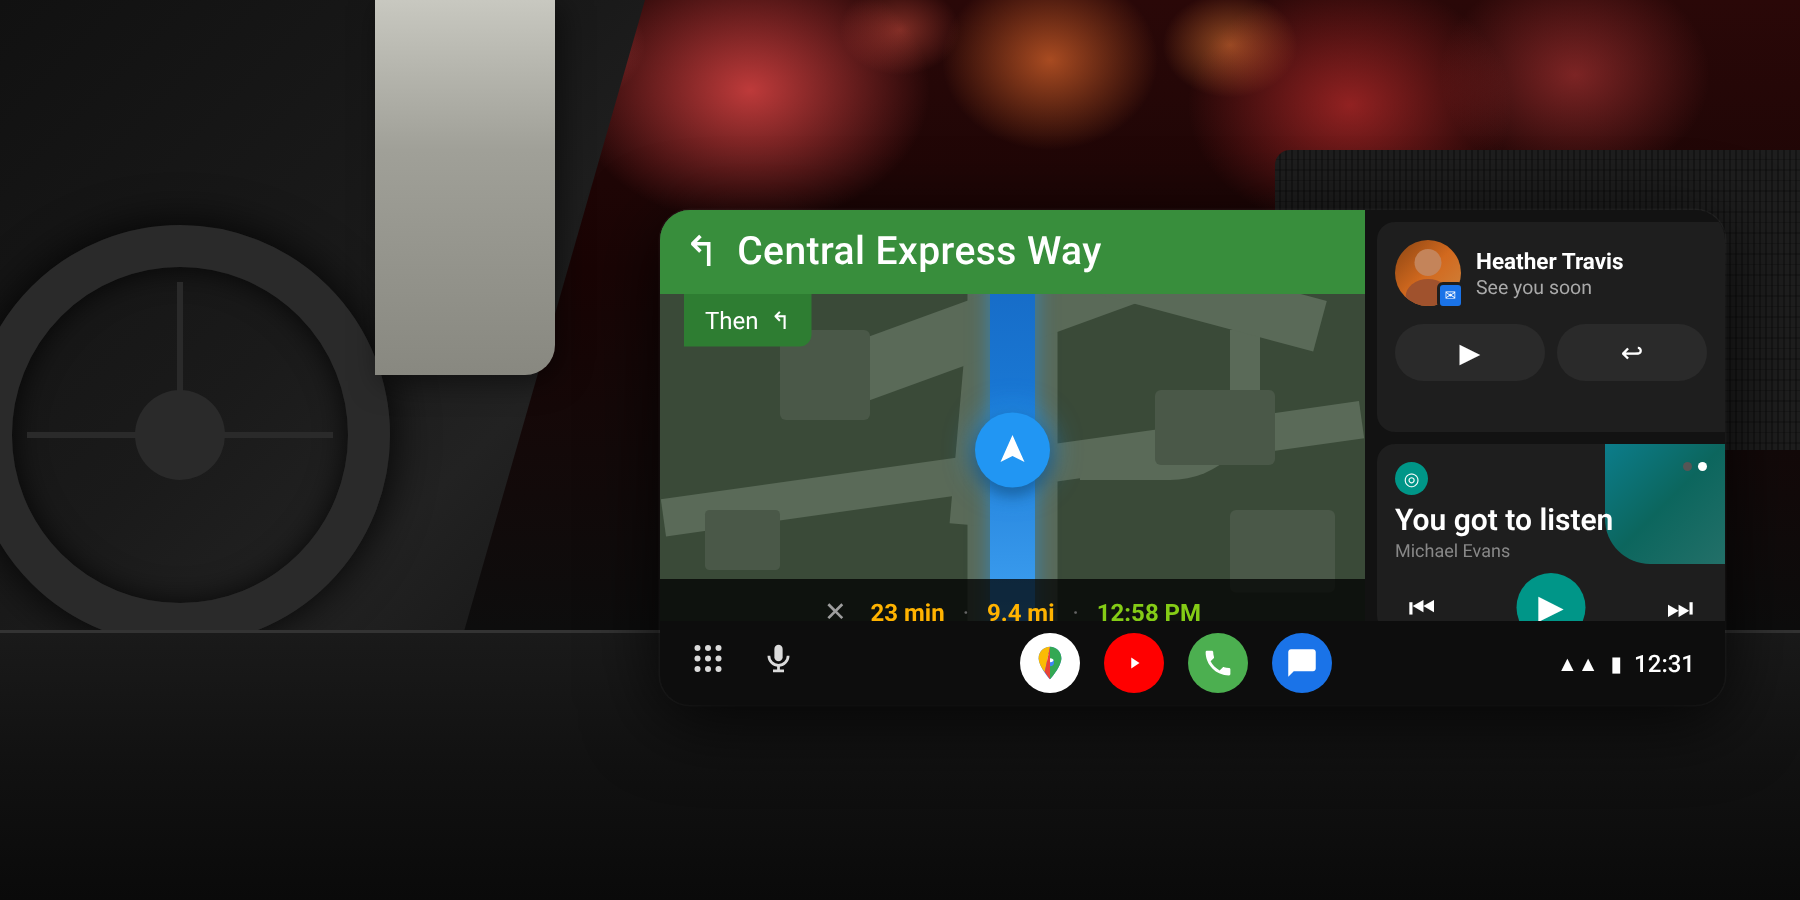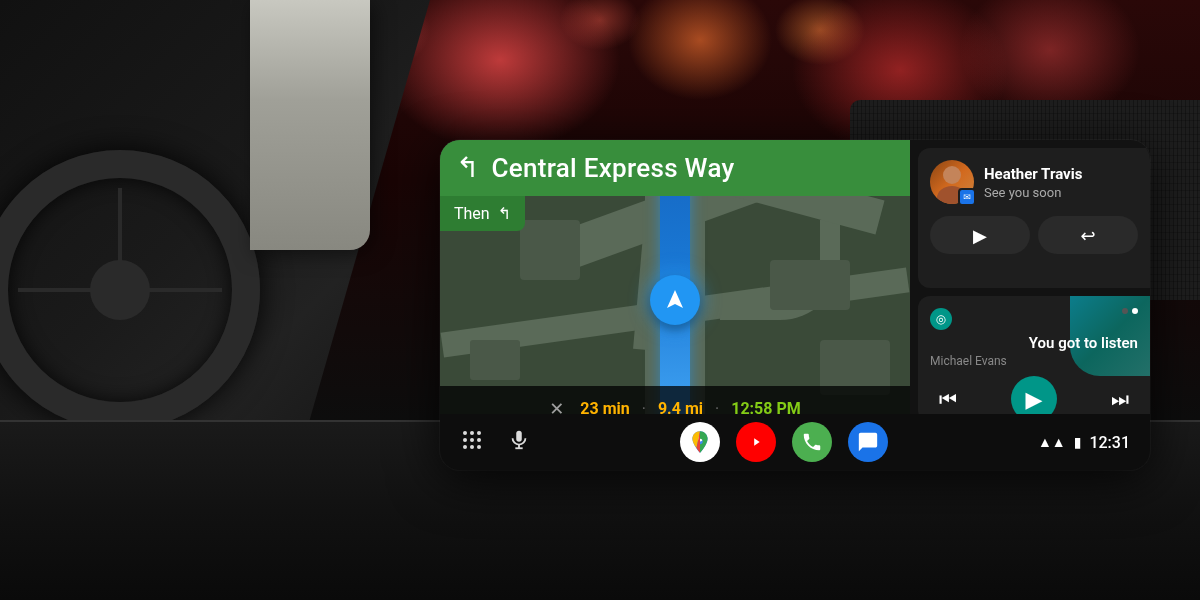--- a/index.html
+++ b/index.html
@@ -255,21 +255,21 @@
       color: white;
       font-size: 26px;
       font-weight: 500;
       letter-spacing: 0.3px;
     }
 
     
     .then-indicator {
       position: absolute;
       top: 56px;
-      left: 0;
+      left: 16px;
       background: #2E7D32;
       color: white;
       padding: 8px 14px;
       font-size: 16px;
       display: flex;
       align-items: center;
       gap: 8px;
       z-index: 20;
       border-radius: 0 0 8px 0;
     }
@@ -440,24 +440,23 @@
       height: 6px;
       border-radius: 50%;
       background: white;
     }
 
     .dot.active { background: white; }
     .dot.inactive { background: #555; }
 
     .song-title {
       color: white;
-      font-size: 15px;
+      font-size: 20px;
       font-weight: 600;
       margin-top: 4px;
-      text-align: right;
     }
 
     .artist-name {
       color: #888;
       font-size: 12px;
       margin-top: 2px;
     }
 
     .music-controls {
       display: flex;

